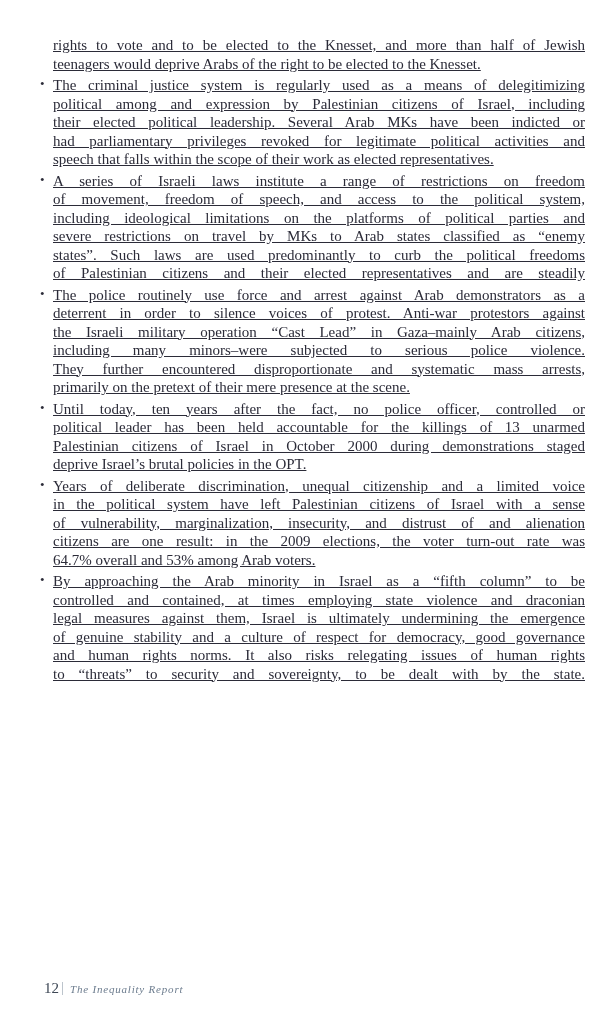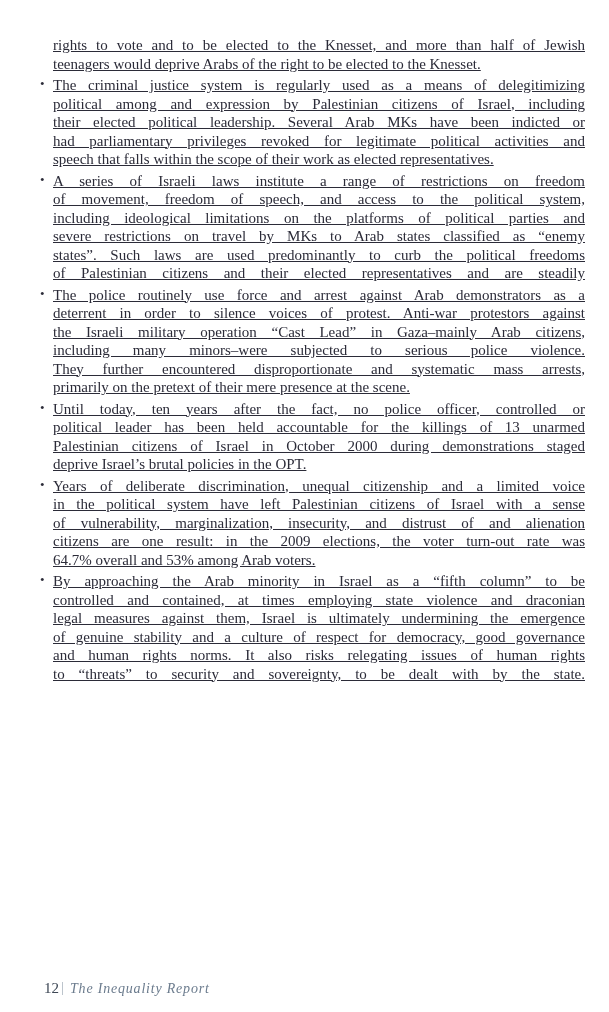--- a/index.html
+++ b/index.html
@@ -56,21 +56,21 @@
     color: #3c4654;
   }
   .footer-sep {
     display: inline-block;
     width: 0;
     height: 13px;
     border-left: 1px solid #bcc4cc;
     margin: 0 7px 0 3px;
   }
   .report-title {
-    font-size: 14px;
+    font-size: 11px;
     font-style: italic;
     letter-spacing: 0.8px;
     color: #6b7b8d;
   }
 </style>
 </head>
 <body>
 
 <div class="content">
     <div class="para">

